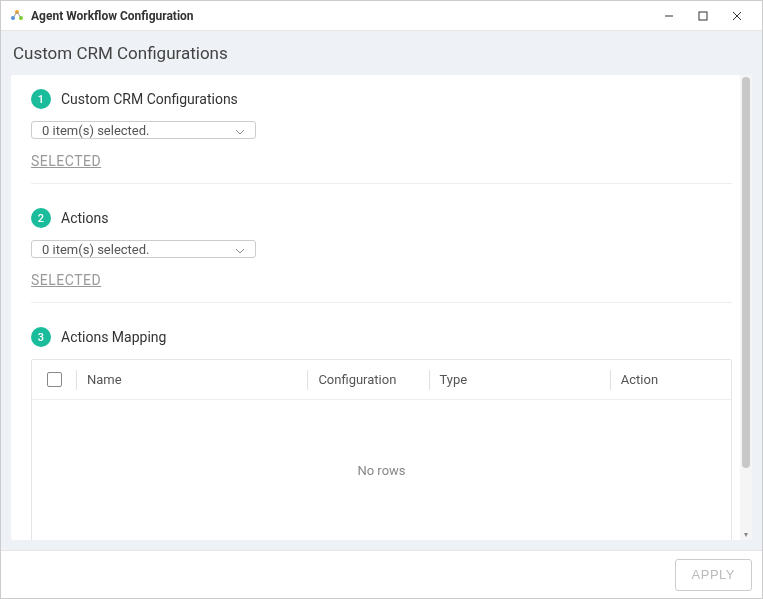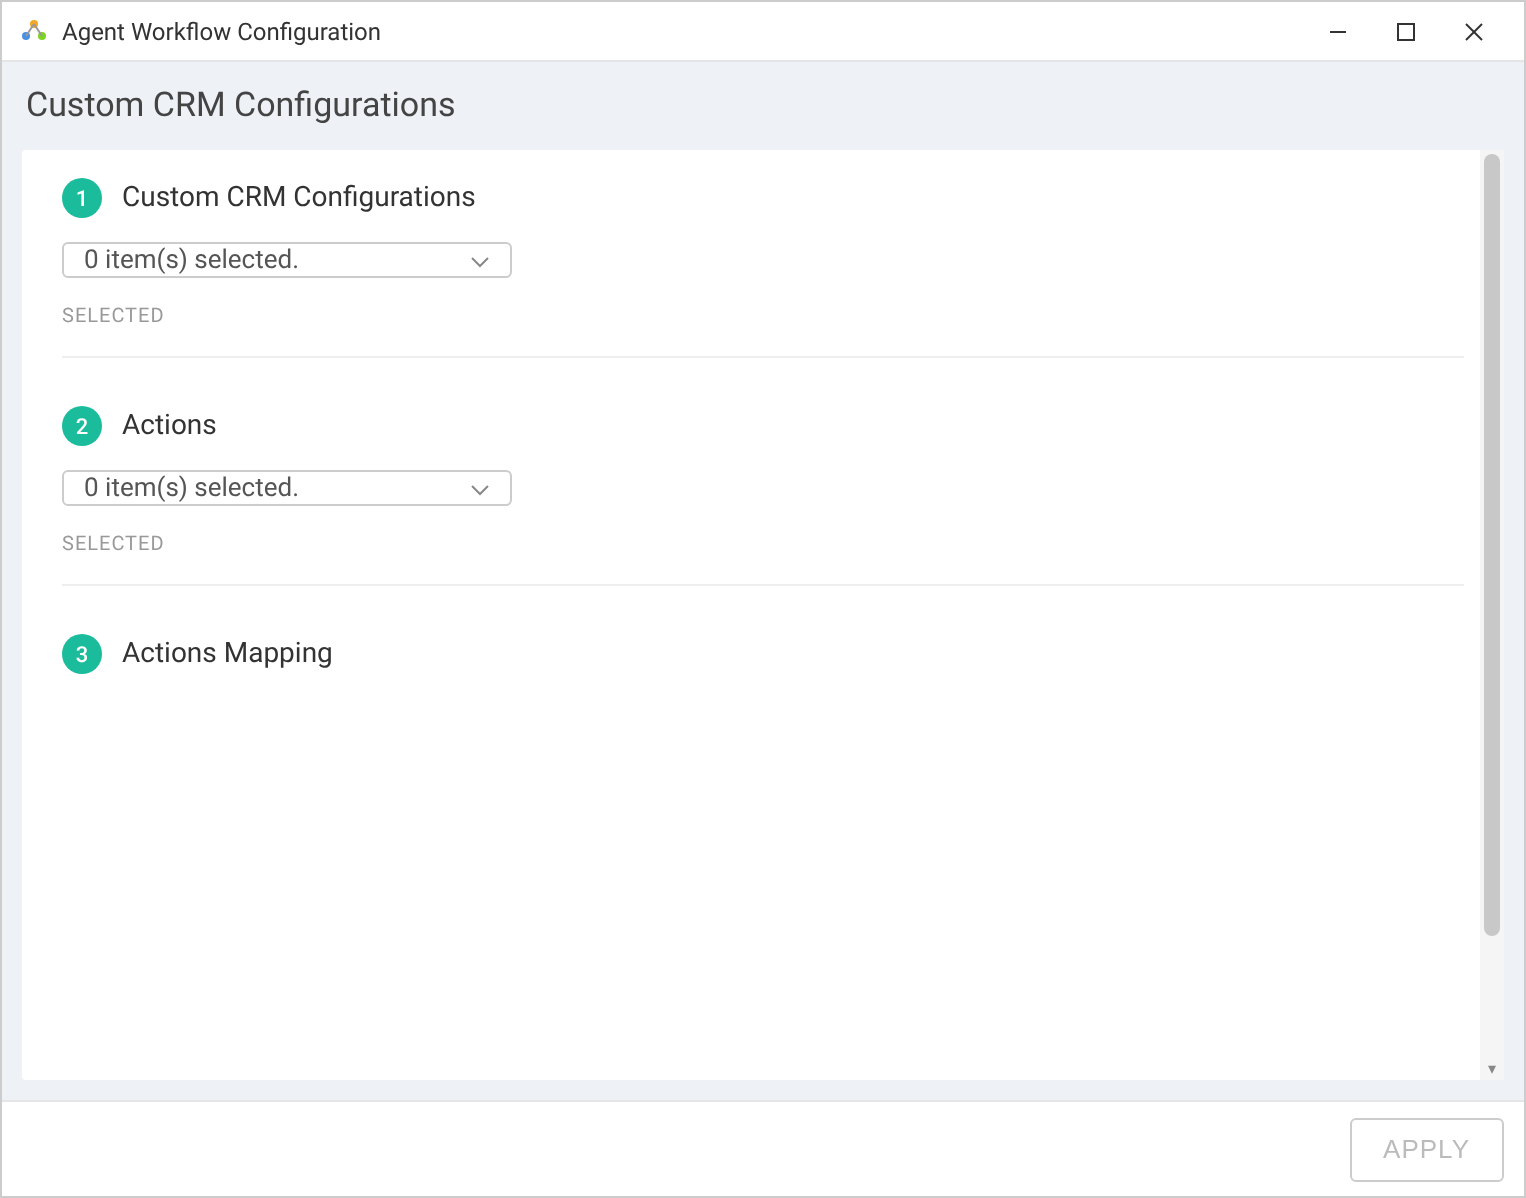--- a/index.html
+++ b/index.html
@@ -17,20 +17,21 @@
       display: flex;
       flex-direction: column;
     }
     .titlebar {
       height: 30px;
       display: flex;
       align-items: center;
       padding: 0 8px;
       background: #fff;
       border-bottom: 1px solid #e5e5e5;
+      font-weight: bold;
     }
     .titlebar-icon {
       width: 16px;
       height: 16px;
       margin-right: 6px;
       display: inline-flex;
       align-items: center;
       justify-content: center;
     }
     .titlebar-title {
@@ -142,24 +143,25 @@
       color: #555;
       font-size: 13px;
       cursor: pointer;
       justify-content: space-between;
       margin-bottom: 14px;
     }
     .dropdown-caret {
       color: #888;
     }
     .selected-label {
-      font-size: 10px;
+      font-size: 14px;
       color: #999;
       letter-spacing: 0.5px;
       margin-bottom: 4px;
+      text-decoration: underline;
     }
     .section-divider {
       border: none;
       border-top: 1px solid #eee;
       margin: 14px 0 0 0;
     }
 
     .table-wrap {
       border: 1px solid #e5e5e5;
       border-radius: 2px;
@@ -304,20 +306,38 @@
       </div>
       <div class="selected-label">SELECTED</div>
       <hr class="section-divider">
     </div>
 
     <div class="section">
       <div class="section-header">
         <div class="step-badge">3</div>
         <div class="section-title">Actions Mapping</div>
       </div>
+      <div class="table-wrap">
+        <div class="table-header">
+          <div class="th th-check">
+            <div class="checkbox"></div>
+          </div>
+          <div class="th-sep"></div>
+          <div class="th th-name">Name</div>
+          <div class="th-sep"></div>
+          <div class="th th-config">Configuration</div>
+          <div class="th-sep"></div>
+          <div class="th th-type">Type</div>
+          <div class="th-sep"></div>
+          <div class="th th-action">Action</div>
+        </div>
+        <div class="table-body">
+          <span>No rows</span>
+        </div>
+      </div>
     </div>
 
   </div>
 
   <div class="scrollbar-track">
     <div class="scrollbar-thumb"></div>
     <div class="scrollbar-arrow down">▾</div>
   </div>
 </div>
 

